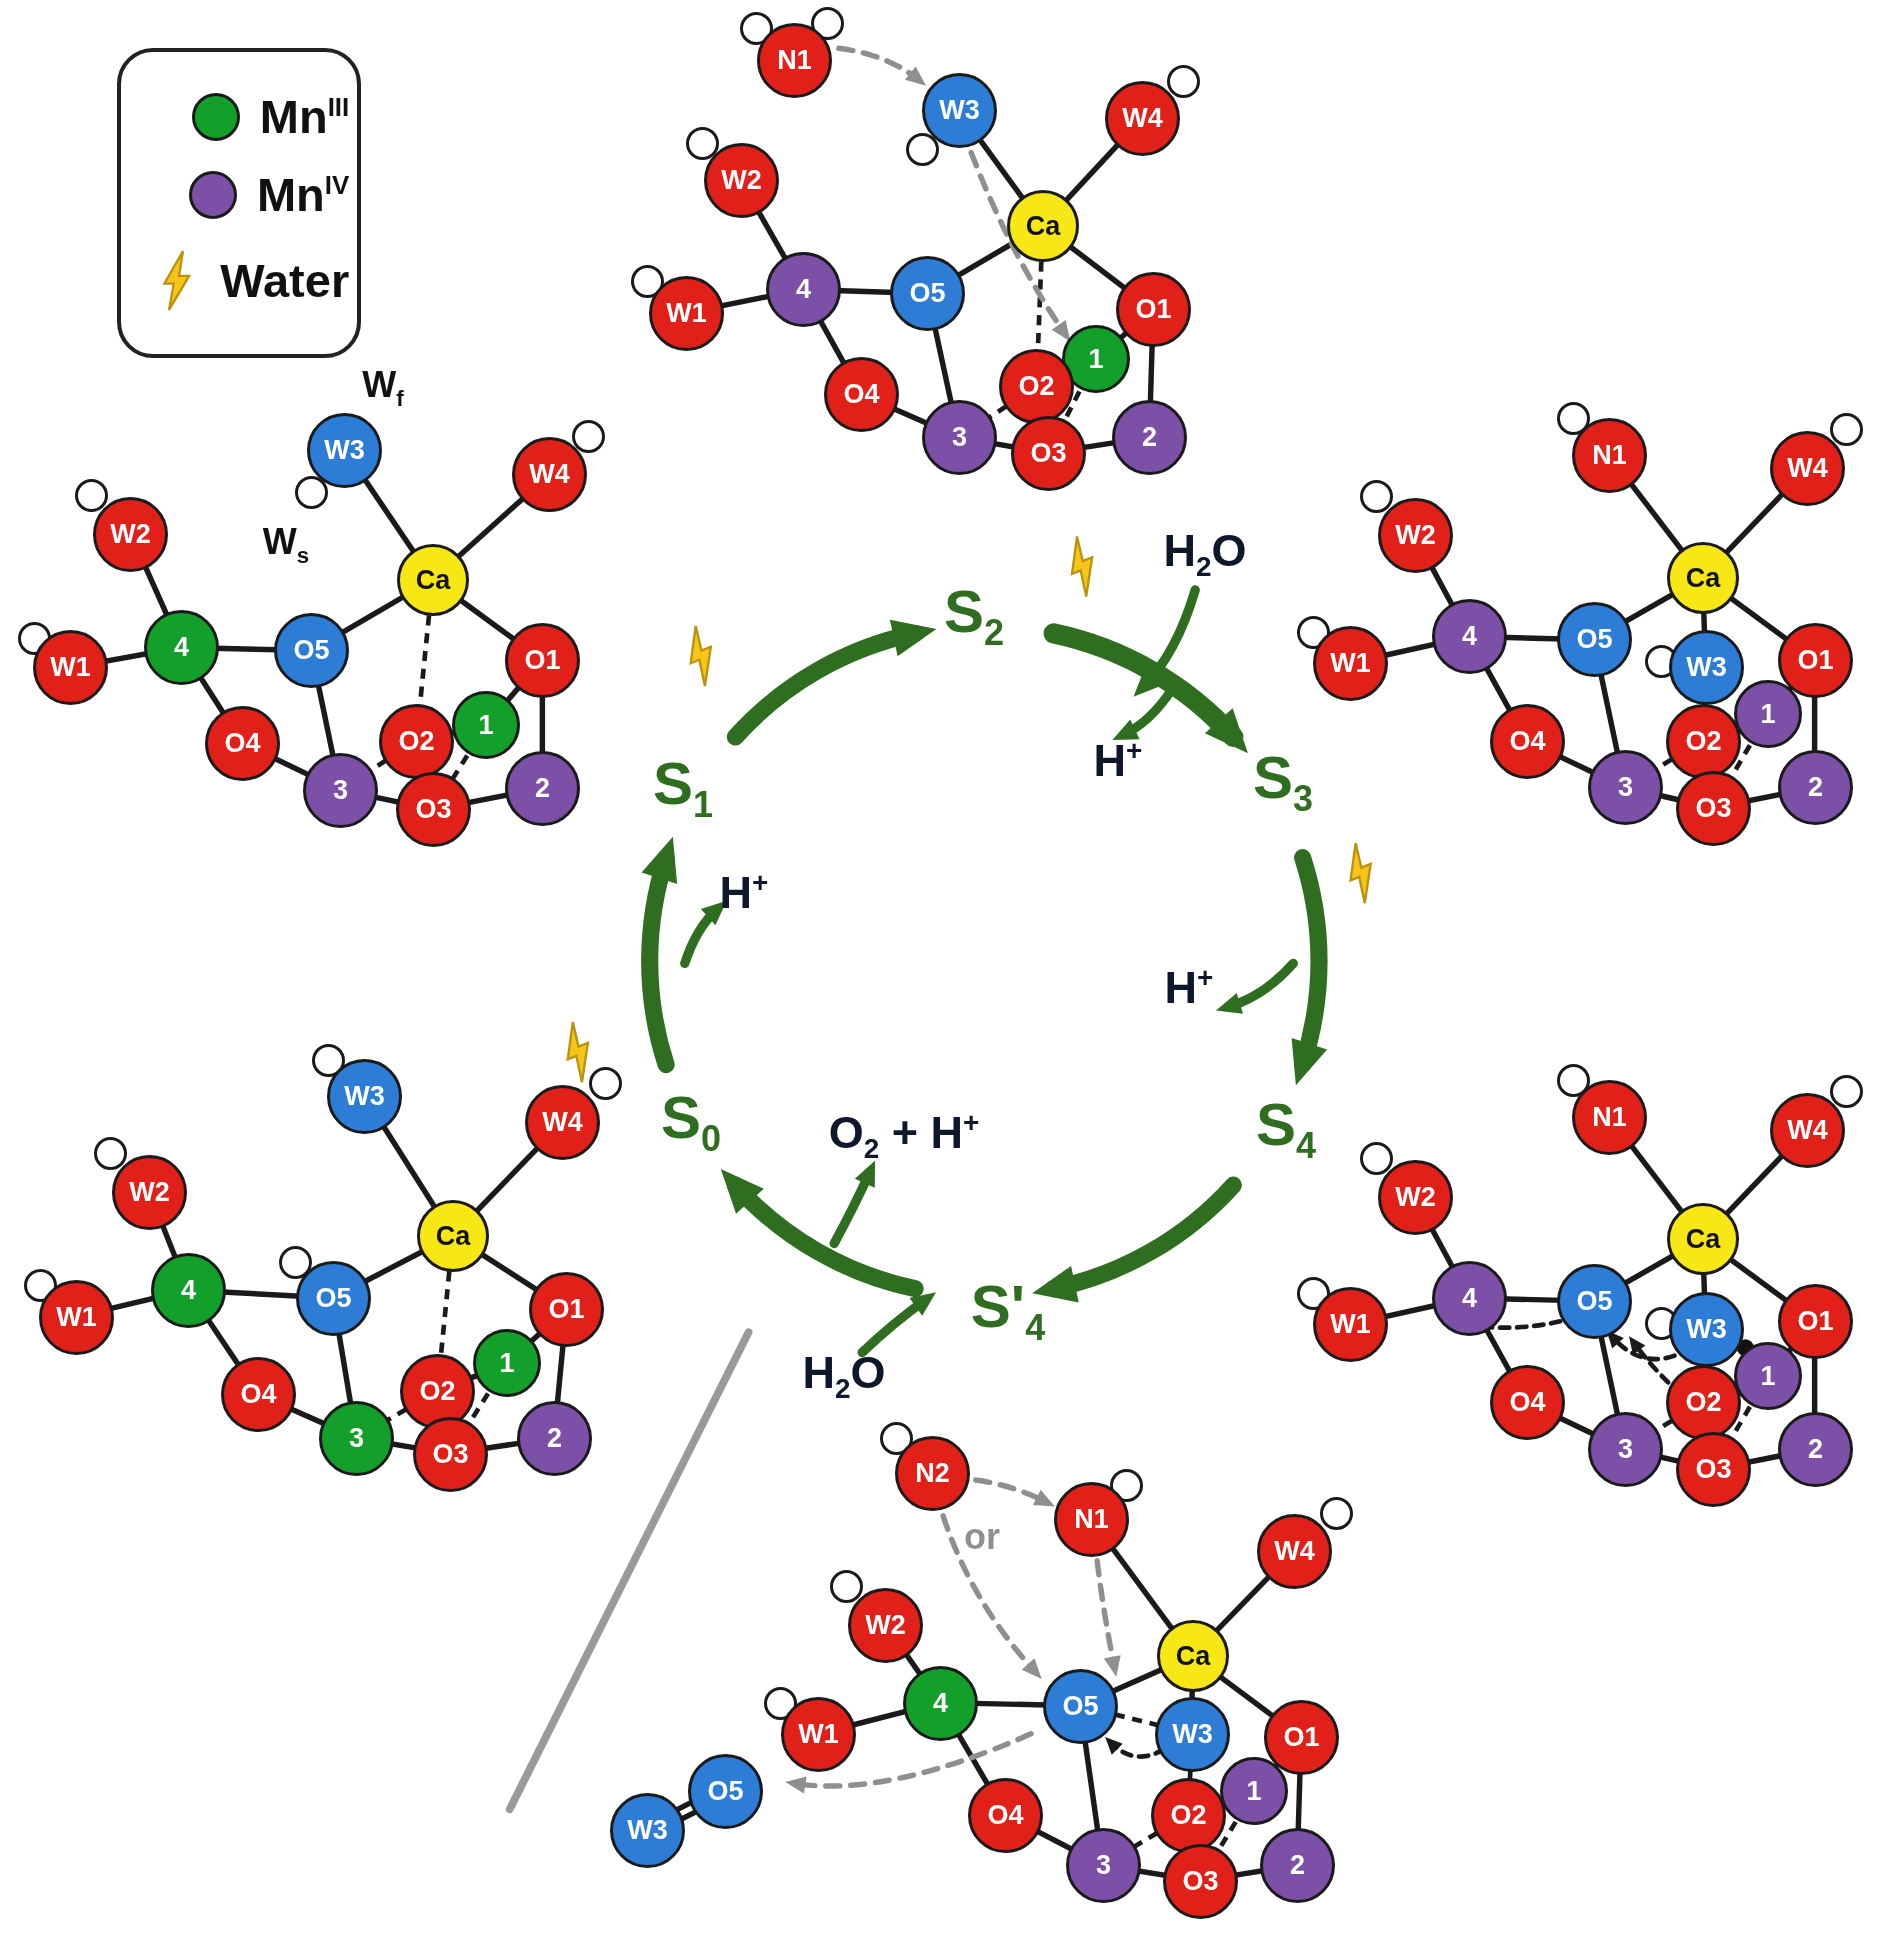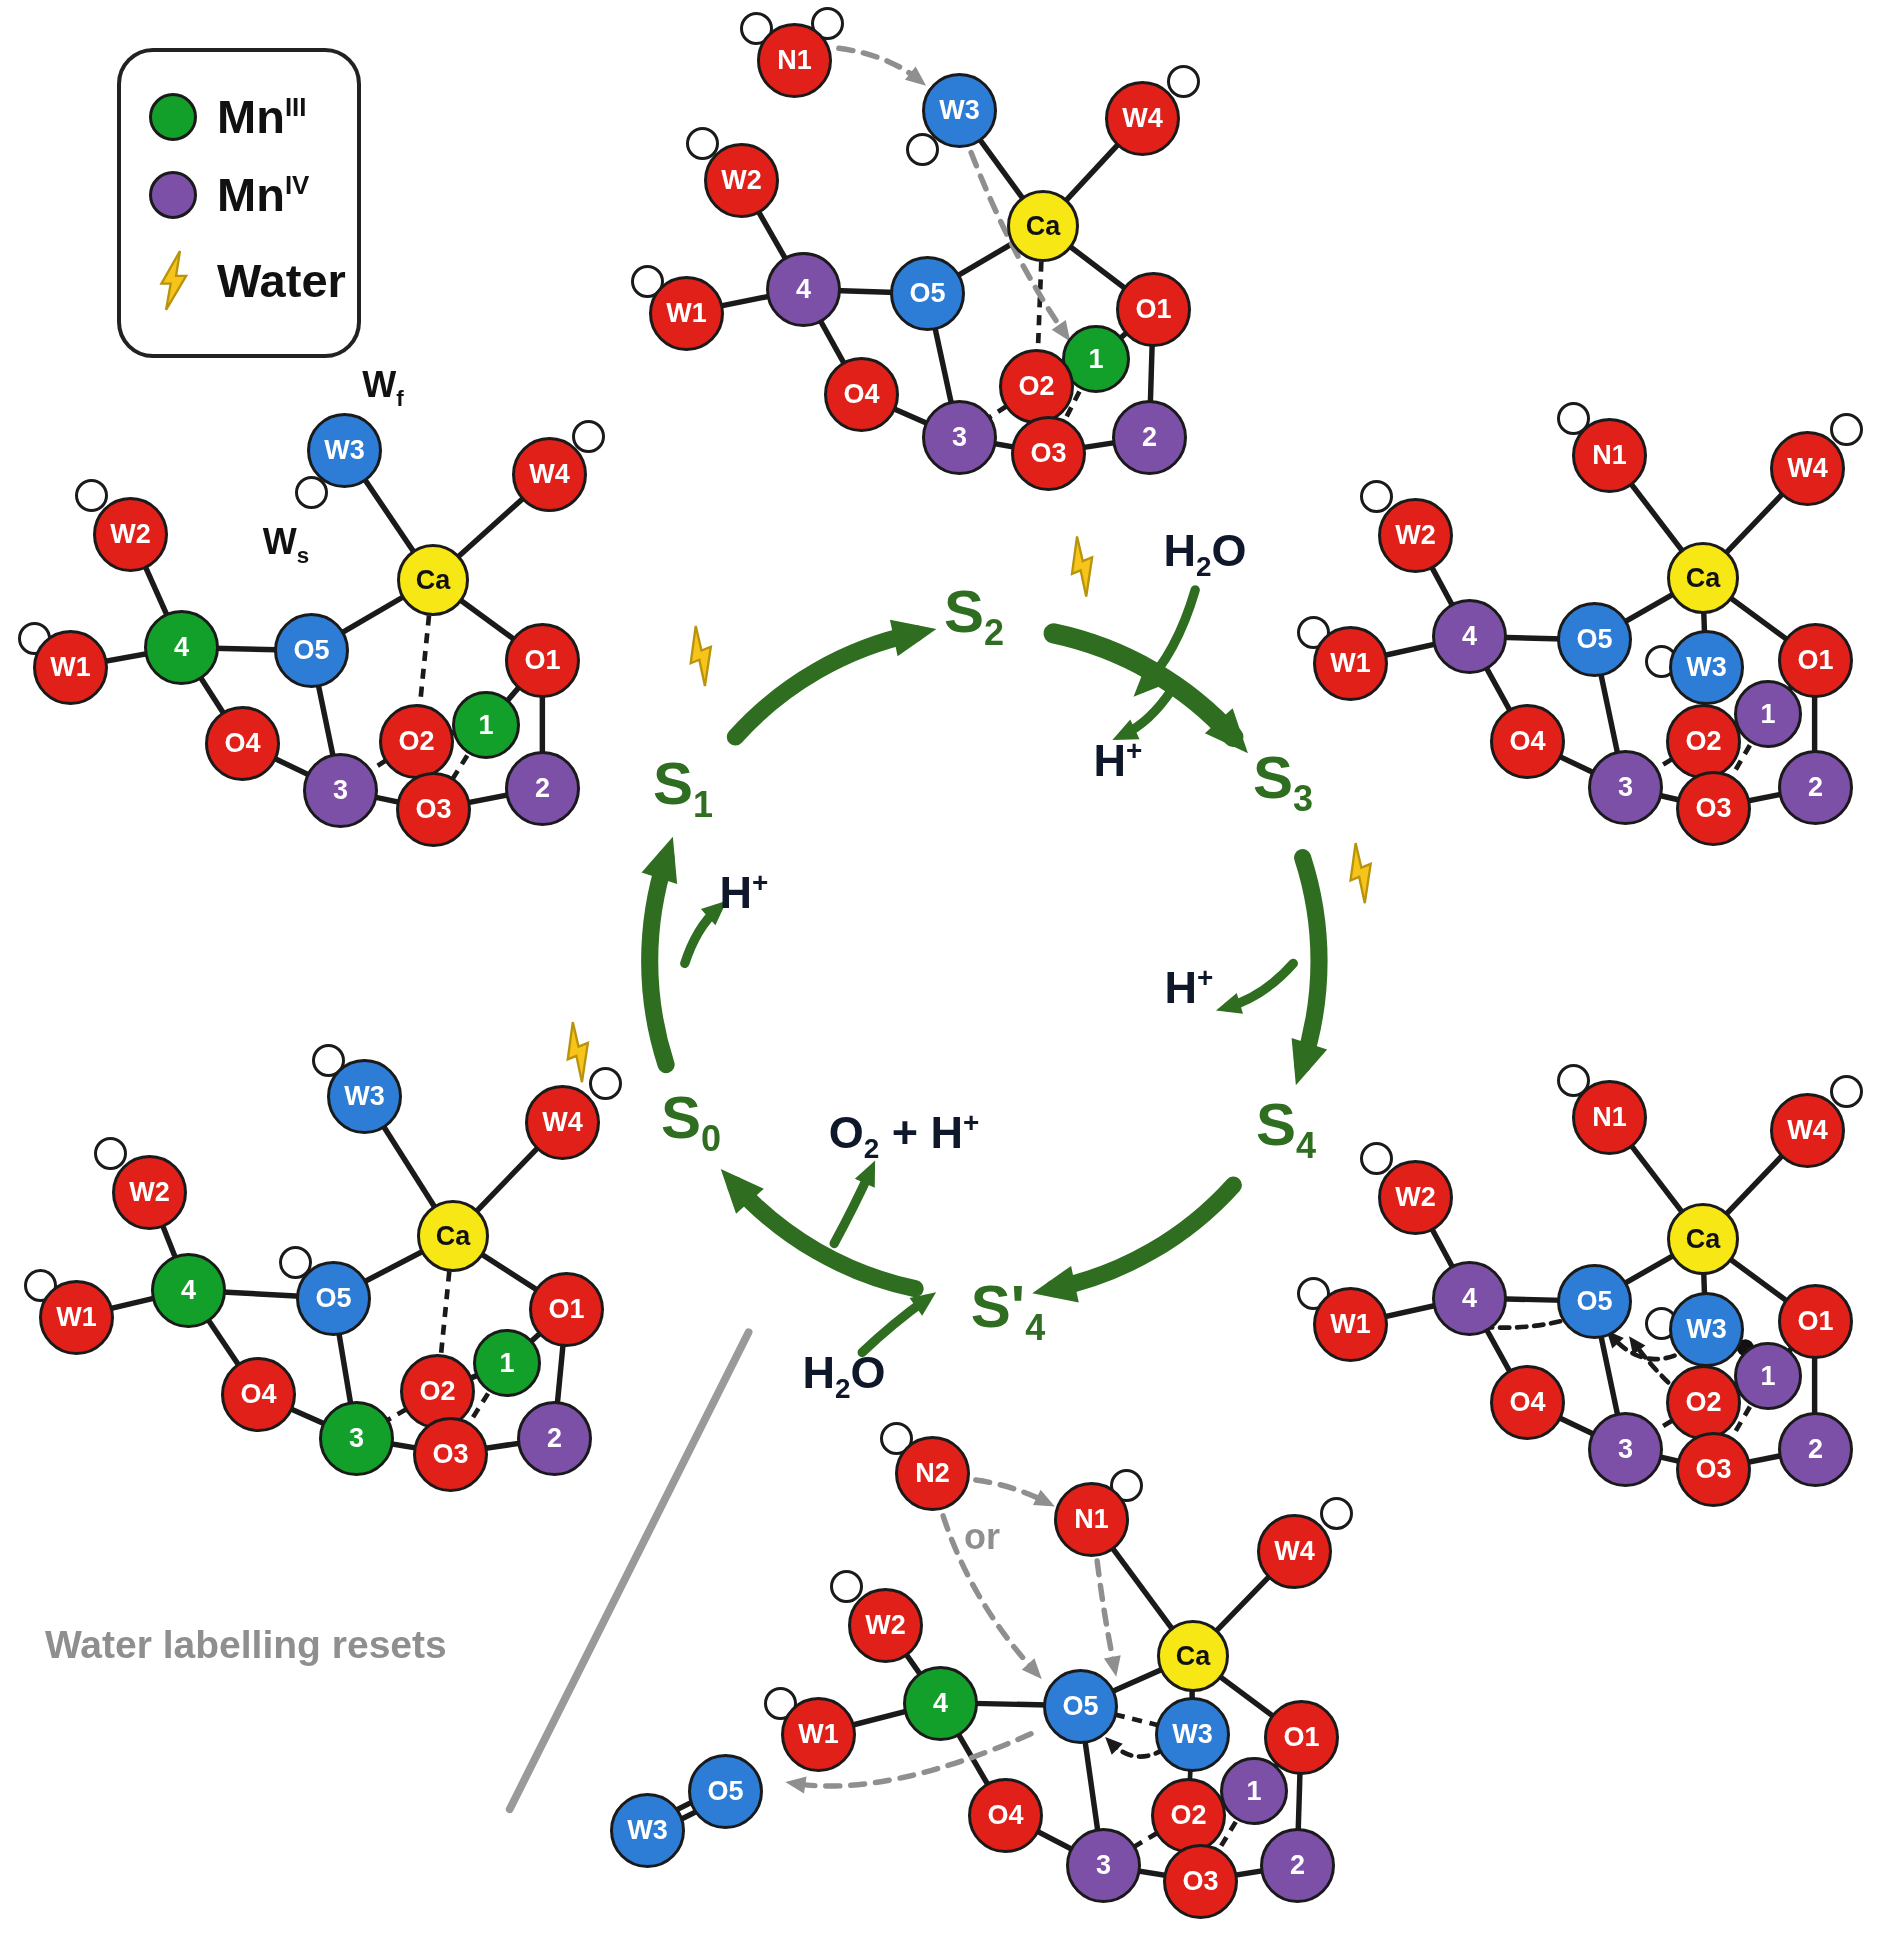--- a/index.html
+++ b/index.html
@@ -41,21 +41,21 @@
     color:#0f172a;font-size:45px;font-weight:700;white-space:nowrap;line-height:1;
   }
   .translabel sub{font-size:62%;}
   .translabel sup{font-size:62%;}
   .legend{
     position:absolute;left:117px;top:48px;width:244px;height:310px;
     border:4.7px solid #222;border-radius:36px;box-sizing:border-box;
     display:flex;flex-direction:column;justify-content:space-evenly;
     padding:11px 7.8px 11px 28px;background:#fff;
   }
-  .legend-row{display:flex;align-items:center;gap:20px;}
+  .legend-row{display:flex;align-items:center;gap:20px;justify-content:flex-end;}
   .swatch{width:48px;height:48px;border-radius:50%;border:3.1px solid #1a1a1a;box-sizing:border-box;flex:0 0 auto;}
   .swatch.green{background:#13a02a;}
   .swatch.purple{background:#7d50a8;}
   .legend-label{font-size:47px;font-weight:600;color:#111;line-height:1;}
   .legend-label sup{font-size:55%;}
   .annotation{
     position:absolute;left:45px;top:1620px;color:#8f8f8f;
     font-size:39px;font-weight:bold;line-height:1.3;white-space:nowrap;
   }
 </style>
@@ -543,21 +543,20 @@
     </div>
     <div class="legend-row">
       <svg width="48" height="65" viewBox="-22 -42 44 84">
         <path class="bolt" d="M 9 -38 L -15 4 L -3 4 L -9 38 L 17 -6 L 4 -6 Z"></path>
       </svg>
       <span class="legend-label">Water</span>
     </div>
   </div>
 
   <div class="annotation">
-    <div>Water labelling resets</div>
   </div>
 <div class="state" style="left: 683px; top: 788px;">S<sub>1</sub></div>
     <div class="state" style="left: 974px; top: 616px;">S<sub>2</sub></div>
     <div class="state" style="left: 1283px; top: 782px;">S<sub>3</sub></div>
     <div class="state" style="left: 1286px; top: 1129px;">S<sub>4</sub></div>
     <div class="state" style="left: 1008px; top: 1311px;">S'<sub>4</sub></div>
     <div class="state" style="left: 691px; top: 1122px;">S<sub>0</sub></div>
     <div class="translabel" style="left: 1205px; top: 554px;">H<sub>2</sub>O</div>
     <div class="translabel" style="left: 1118px; top: 760px;">H<sup>+</sup></div>
     <div class="translabel" style="left: 1189px; top: 987px;">H<sup>+</sup></div>

